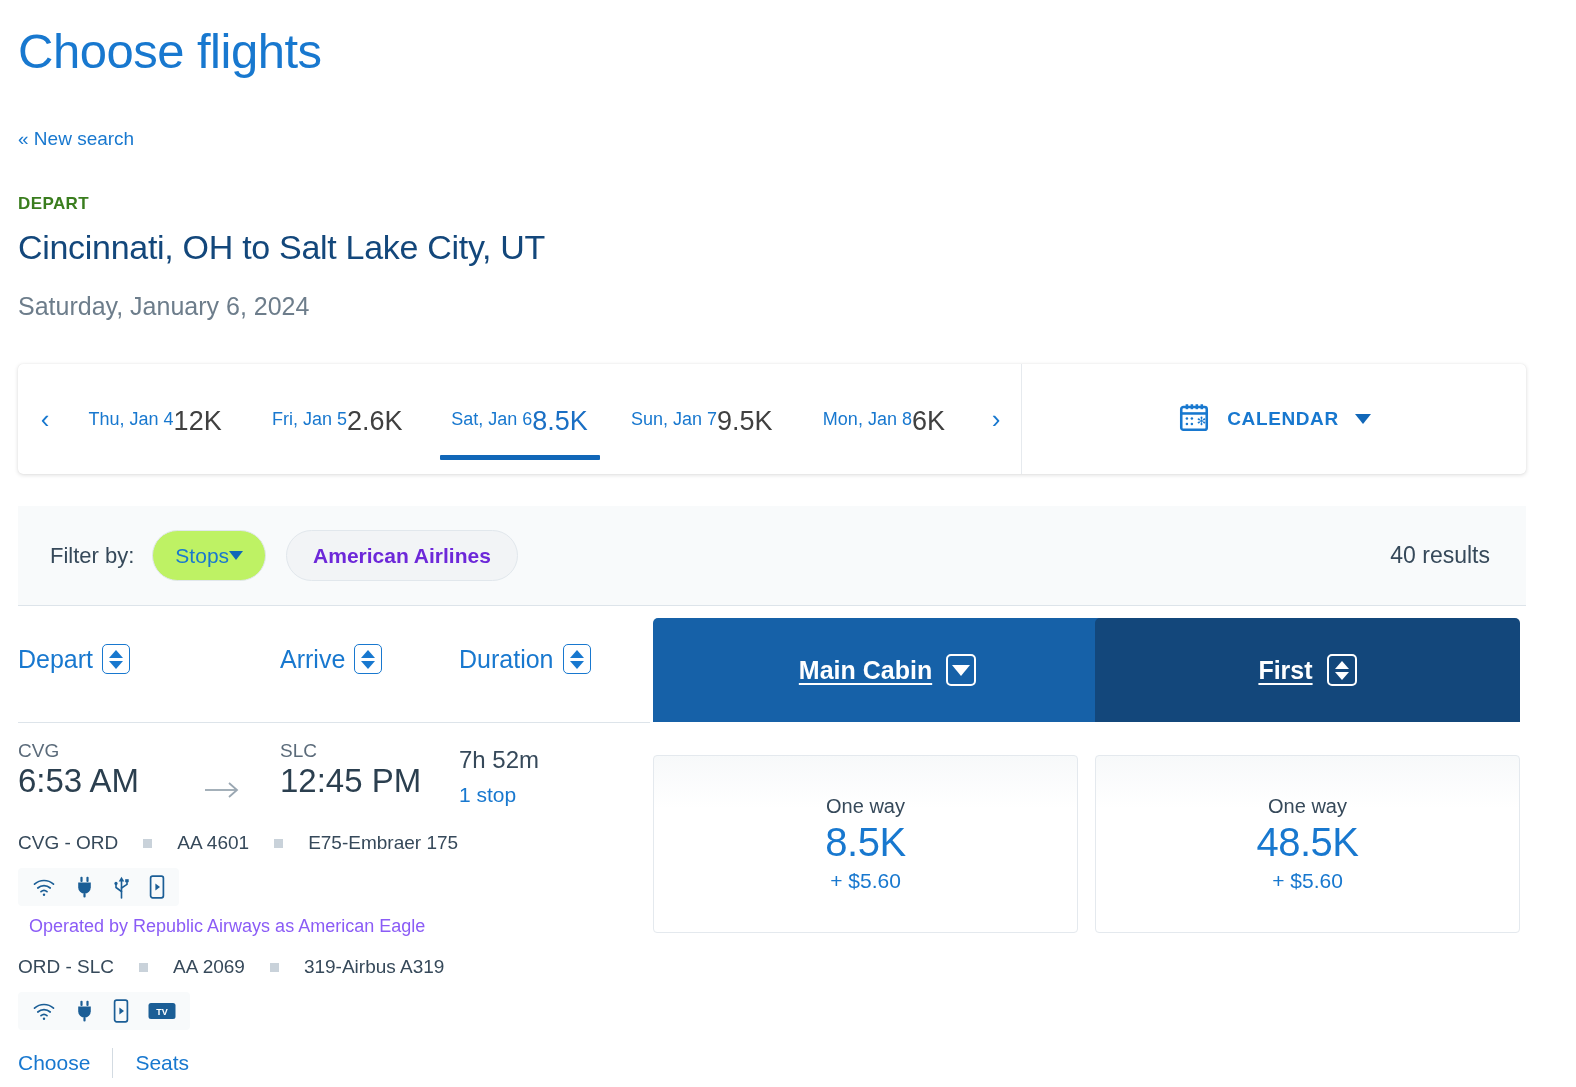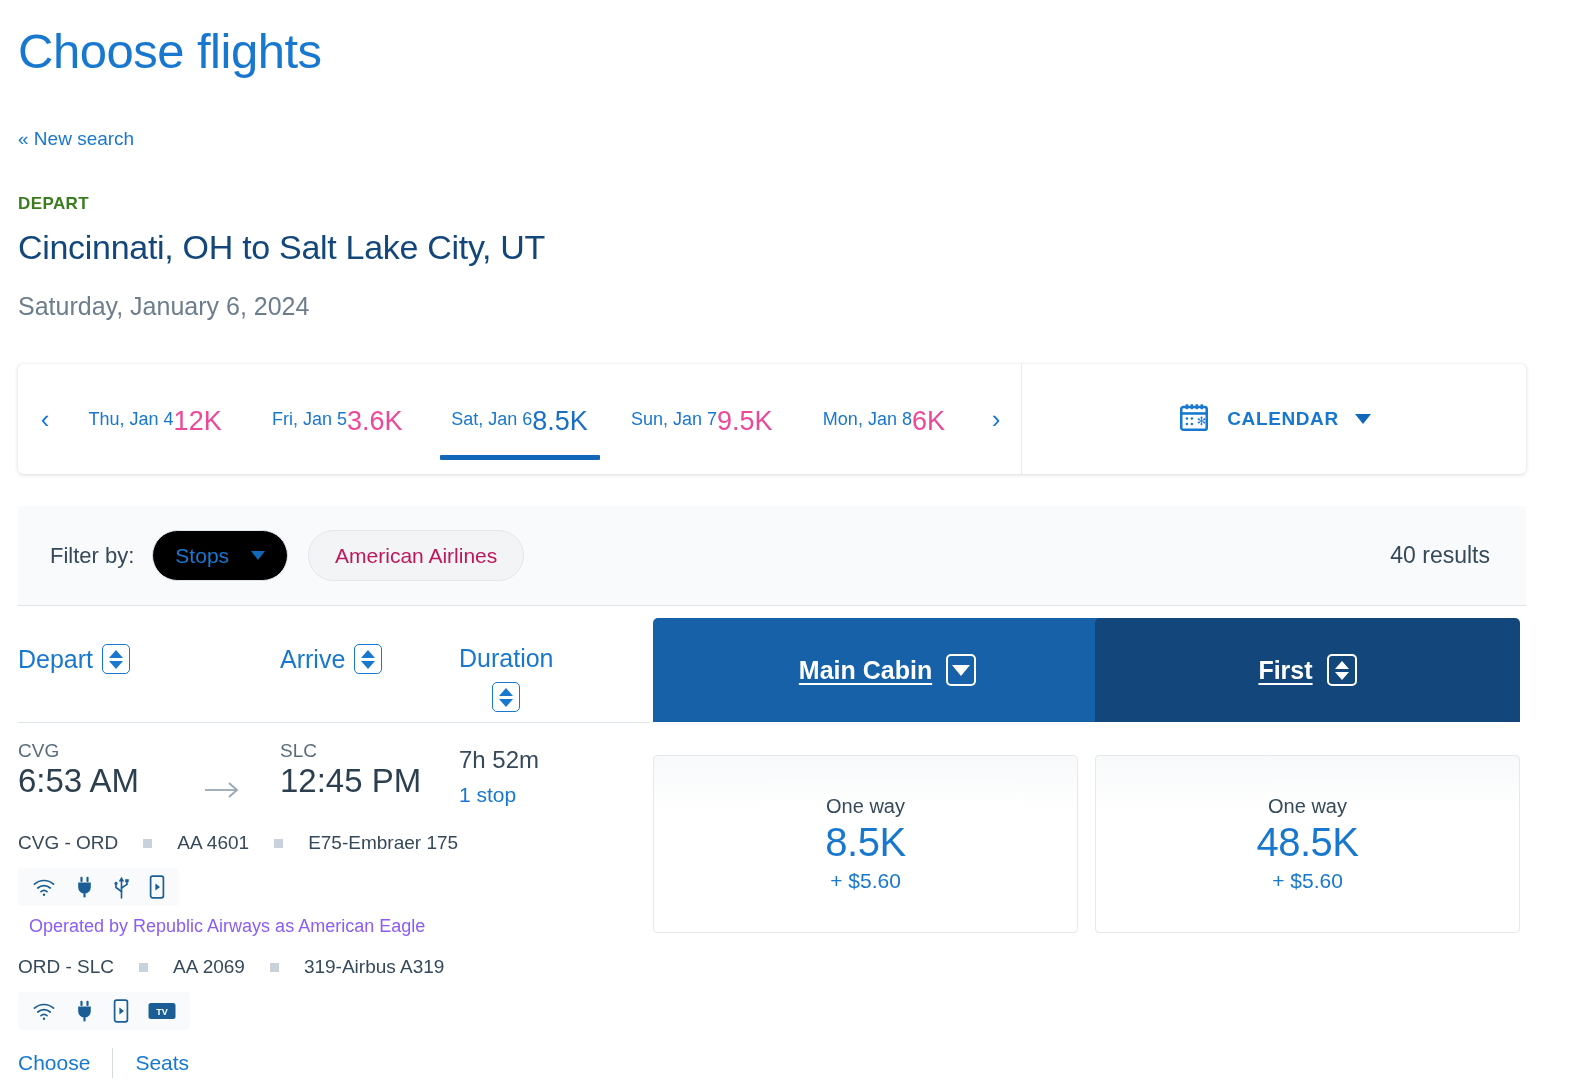--- a/index.html
+++ b/index.html
@@ -53,21 +53,21 @@
   }
   .chev-l { position: absolute; left: 10px; top: 50%; transform: translateY(-50%); }
   .chev-r { position: absolute; right: 8px; top: 50%; transform: translateY(-50%); }
   .date-tabs { display: flex; width: 100%; padding: 0 46px; height: 100%; }
   .date-tab {
     flex: 1; position: relative; display: flex; flex-direction: row;
     align-items: center; justify-content: center; cursor: pointer;
     padding-top: 4px;
   }
   .date-tab .d-day { font-size: 18px; color: #1878cf; margin-bottom: 4px; }
-  .date-tab .d-price { font-size: 27px; color: #ec4899; font-weight: 400; }
+  .date-tab .d-price { font-size: 27px; color: #404040; font-weight: 400; }
   .date-tab.selected .d-price { color: #1a6fc4; }
   .date-tab .underline {
     position: absolute; bottom: 14px; left: 50%; transform: translateX(-50%);
     width: 160px; height: 5px; background: #1167b8; border-radius: 1px;
     display: none;
   }
   .date-tab.selected .underline { display: block; }
 
   .date-right {
     flex: 1; border-left: 1px solid #e6eaee;
@@ -86,34 +86,34 @@
   .filter-bar {
     position: absolute; left: 18px; top: 506px;
     width: 1508px; height: 100px;
     background: #f8fafb;
     border-bottom: 1px solid #dde4ea;
     display: flex; align-items: center;
   }
   .filter-label { margin-left: 32px; font-size: 22px; color: #36495a; }
   .stops-pill {
     margin-left: 18px; height: 51px; padding: 0 22px;
-    border: 1px solid #e1e7ec; border-radius: 26px; background: #000000;
-    display: flex; align-items: center; gap: 22px; cursor: pointer;
+    border: 1px solid #e1e7ec; border-radius: 26px; background: #bef264;
+    display: flex; align-items: center; cursor: pointer;
   }
   .stops-pill .lbl { font-size: 21px; color: #1878cf; }
   .stops-pill .caret {
     width: 0; height: 0; border-left: 7px solid transparent;
     border-right: 7px solid transparent; border-top: 9px solid #1167b8;
   }
   .airline-pill {
     margin-left: 20px; height: 51px; padding: 0 26px;
     border: 1px solid #e1e7ec; border-radius: 26px; background: #f2f4f6;
     display: flex; align-items: center; cursor: pointer;
   }
-  .airline-pill .lbl { font-size: 21px; font-weight: normal; color: #be185d; }
+  .airline-pill .lbl { font-size: 21px; font-weight: bold; color: #6d28d9; }
   .results-count {
     margin-left: auto; margin-right: 36px;
     font-size: 23px; color: #36495a;
   }
 
   
   .col-headers { position: absolute; left: 18px; top: 618px; width: 1508px; height: 104px; }
   .sort-head { position: absolute; display: flex; align-items: center; gap: 9px; cursor: pointer; }
   .sort-head .txt { font-size: 25px; color: #1878cf; }
   .sort-box {
@@ -124,21 +124,21 @@
   .tri-up {
     width: 0; height: 0; border-left: 7px solid transparent;
     border-right: 7px solid transparent; border-bottom: 8px solid #1878cf;
   }
   .tri-dn {
     width: 0; height: 0; border-left: 7px solid transparent;
     border-right: 7px solid transparent; border-top: 8px solid #1878cf;
   }
   .hd-depart { left: 0px; top: 26px; }
   .hd-arrive { left: 262px; top: 26px; }
-  .hd-duration { left: 441px; top: 26px; flex-direction: column; }
+  .hd-duration { left: 441px; top: 26px; }
   .row-divider {
     position: absolute; left: 18px; top: 722px; width: 632px; height: 1px;
     background: #dde4ea;
   }
 
   .cabin-head {
     position: absolute; top: 618px; height: 104px;
     border-radius: 5px 5px 0 0;
     display: flex; align-items: center; justify-content: center;
   }
@@ -239,21 +239,21 @@
     <div class="date-left">
       <div class="chev chev-l">‹</div>
       <div class="date-tabs">
         <div class="date-tab">
           <span class="d-day">Thu, Jan 4</span>
           <span class="d-price">12K</span>
 
         </div>
         <div class="date-tab">
           <span class="d-day">Fri, Jan 5</span>
-          <span class="d-price">3.6K</span>
+          <span class="d-price">2.6K</span>
 
         </div>
         <div class="date-tab selected">
           <span class="d-day">Sat, Jan 6</span>
           <span class="d-price">8.5K</span>
           <span class="underline"></span>
         </div>
         <div class="date-tab">
           <span class="d-day">Sun, Jan 7</span>
           <span class="d-price">9.5K</span>

